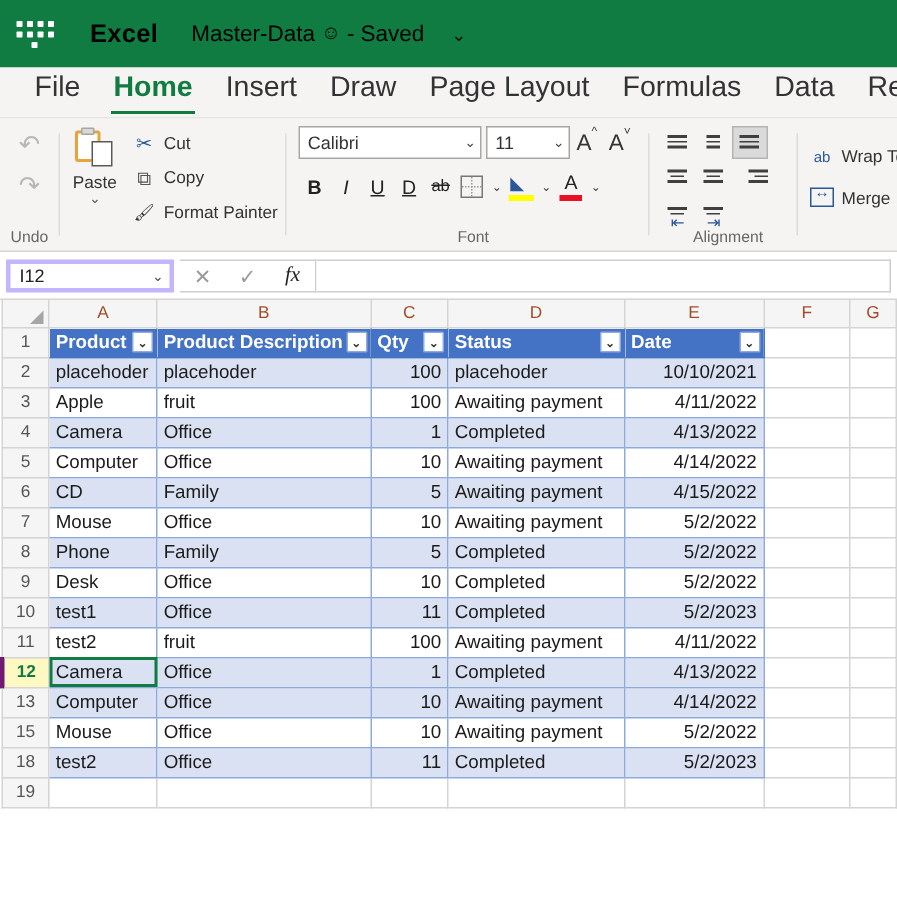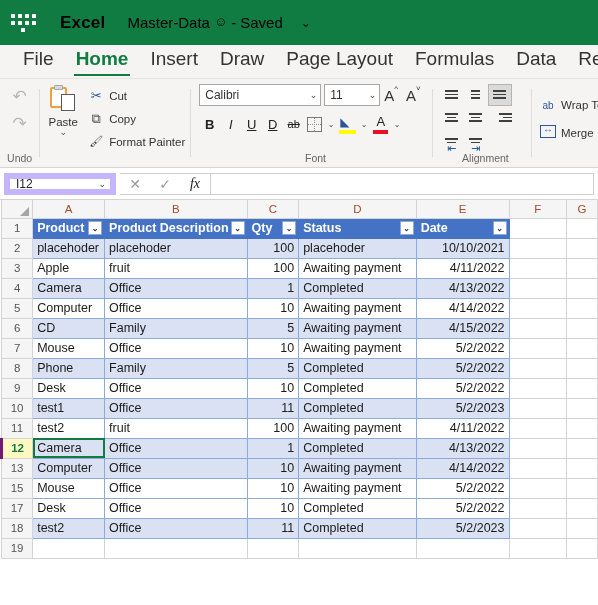--- a/index.html
+++ b/index.html
@@ -118,21 +118,21 @@
              color: #333; cursor: pointer; white-space: nowrap; }
   .wrapcmd .wi { width: 20px; font-size: 12px; color: #2b579a; text-align: center; margin-right: 3px; }
   .merge-ico { width: 16px; height: 13px; border: 1.5px solid #2b579a; position: relative;
                display: inline-block; }
   .merge-ico::before { content: "↔"; position: absolute; left: 0; right: 0; top: -3px;
                        text-align: center; font-size: 10px; color: #2b579a; }
 
   
   .fbar { height: 32px; background: #fff; display: flex; align-items: center;
           border-bottom: 1px solid #d6d4d1; padding: 0 2px; }
-  .namebox { width: 112px; height: 22px; border: 6px solid #c4b5fd; background: #fff;
+  .namebox { width: 112px; height: 22px; border: 3px solid #c4b5fd; background: #fff;
              display: flex; align-items: center; padding: 0 4px 0 6px; font-size: 12px;
              color: #222; margin-left: 2px; cursor: pointer; }
   .namebox .nv { flex: 1; }
   .namebox .nc { font-size: 9px; color: #444; }
   .fbtns { display: flex; align-items: center; height: 22px; border: 1px solid #d0cece;
            border-left: none; margin-left: 4px; background: #fff; }
   .fbtns div { width: 30px; text-align: center; font-size: 14px; color: #9a9a9a; cursor: pointer; }
   .fbtns div.fx { color: #222; font-style: italic; font-family: "Liberation Serif", serif; font-size: 14px; }
   .finput { flex: 1; height: 22px; border: 1px solid #d0cece; border-left: none;
             background: #fff; margin-right: 2px; font-size: 12px; padding: 0 4px;
@@ -556,30 +556,20 @@
           <td class="rowhdr">15</td>
           <td class="cell plain">Mouse</td>
           <td class="cell plain">Office</td>
           <td class="cell plain num">10</td>
           <td class="cell plain">Awaiting payment</td>
           <td class="cell plain num">5/2/2022</td>
           <td class="cell"></td>
           <td class="cell"></td>
         </tr>
         <tr>
-          <td class="rowhdr">17</td>
-          <td class="cell plain">Desk</td>
-          <td class="cell plain">Office</td>
-          <td class="cell plain num">10</td>
-          <td class="cell plain">Completed</td>
-          <td class="cell plain num">5/2/2022</td>
-          <td class="cell"></td>
-          <td class="cell"></td>
-        </tr>
-        <tr>
           <td class="rowhdr">18</td>
           <td class="cell band">test2</td>
           <td class="cell band">Office</td>
           <td class="cell band num">11</td>
           <td class="cell band">Completed</td>
           <td class="cell band num">5/2/2023</td>
           <td class="cell"></td>
           <td class="cell"></td>
         </tr>
       </tbody>

